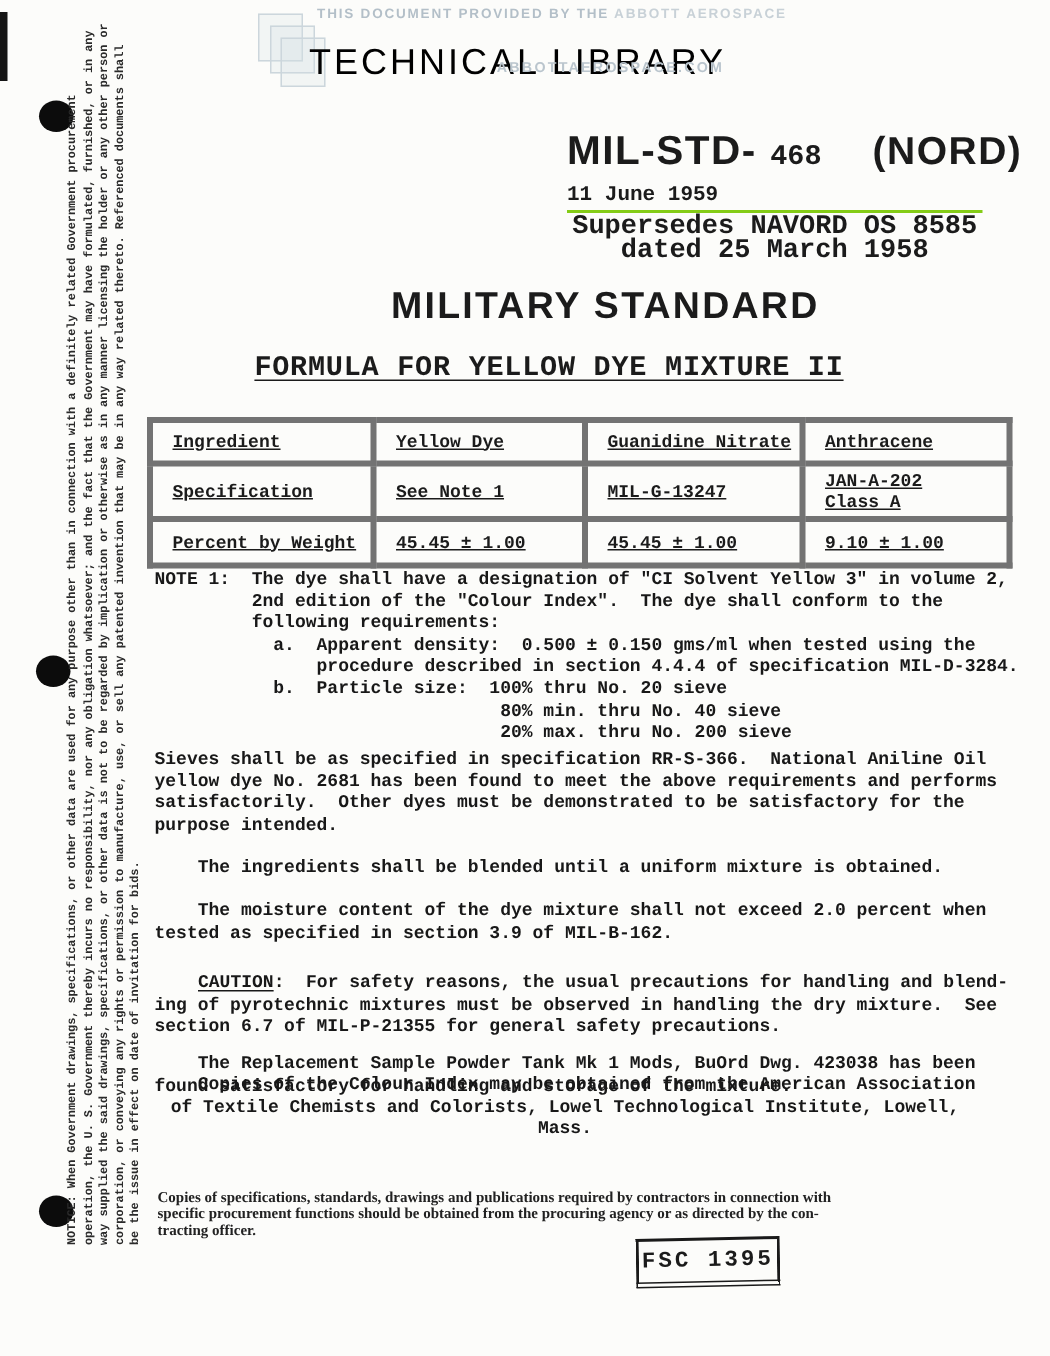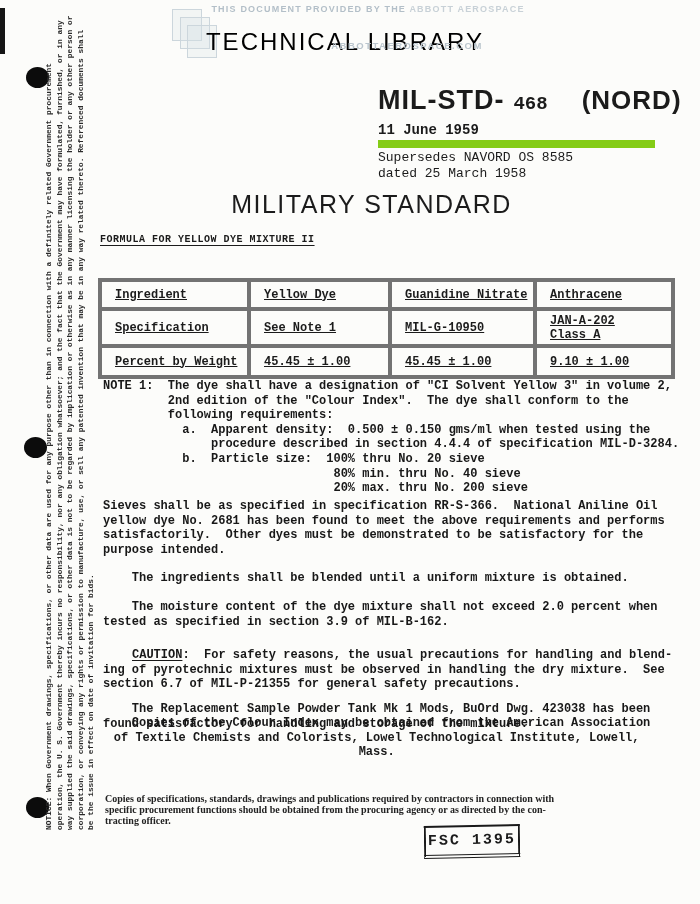--- a/index.html
+++ b/index.html
@@ -41,31 +41,31 @@
     position: absolute; left: 378px; top: 85px;
     display: flex; align-items: baseline;
     font-family: "Liberation Sans", sans-serif; font-weight: bold;
   }
   .std-prefix { font-size: 27px; letter-spacing: 1px; }
   .std-number { font-size: 19px; font-family: "Liberation Mono", monospace; margin-left: 9px; }
   .std-suffix { font-size: 26px; letter-spacing: 1px; margin-left: 34px; }
   .date-block { position: absolute; left: 378px; top: 122px; width: 277px; }
   .doc-date {
     font-size: 14px; font-weight: bold;
-    border-bottom: 8px solid #84cc16; padding-bottom: 2px;
-  }
-  .supersedes { font-size: 13px; font-weight: normal; line-height: 15.5px; margin-top: 2px; white-space: pre; }
+    border-bottom: 2px solid #84cc16; padding-bottom: 2px;
+  }
+  .supersedes { font-size: 18px; font-weight: bold; line-height: 15.5px; margin-top: 2px; white-space: pre; text-align: center; }
   .mil-title {
-    position: absolute; left: 84px; top: 190px; width: 575px;
+    position: absolute; left: 116px; top: 190px; width: 575px;
     text-align: center; font-family: "Liberation Sans", sans-serif;
-    font-size: 25px; font-weight: normal; letter-spacing: 1.5px;
+    font-size: 25px; font-weight: bold; letter-spacing: 1.5px;
   }
   .subtitle {
     position: absolute; left: 100px; top: 234px; width: 532px;
-    text-align: left; font-size: 10px; font-weight: bold; letter-spacing: 0.5px;
+    text-align: center; font-size: 19px; font-weight: bold; letter-spacing: 0.5px;
   }
   .subtitle span { text-decoration: underline; text-underline-offset: 3px; }
   
   table.formula {
     position: absolute; left: 98px; top: 278px; width: 577px;
     border-collapse: collapse; table-layout: fixed;
     font-size: 12px; font-weight: bold;
   }
   table.formula td {
     border: 4px solid #737373;
@@ -150,21 +150,21 @@
     <tbody>
       <tr class="r1">
         <td class="col1">Ingredient</td>
         <td class="col2">Yellow Dye</td>
         <td class="col3">Guanidine Nitrate</td>
         <td class="col4">Anthracene</td>
       </tr>
       <tr class="r2">
         <td>Specification</td>
         <td>See Note 1</td>
-        <td>MIL-G-10950</td>
+        <td>MIL-G-13247</td>
         <td>JAN-A-202
 Class A</td>
       </tr>
       <tr class="r3">
         <td>Percent by Weight</td>
         <td>45.45 ± 1.00</td>
         <td>45.45 ± 1.00</td>
         <td>9.10 ± 1.00</td>
       </tr>
     </tbody>

